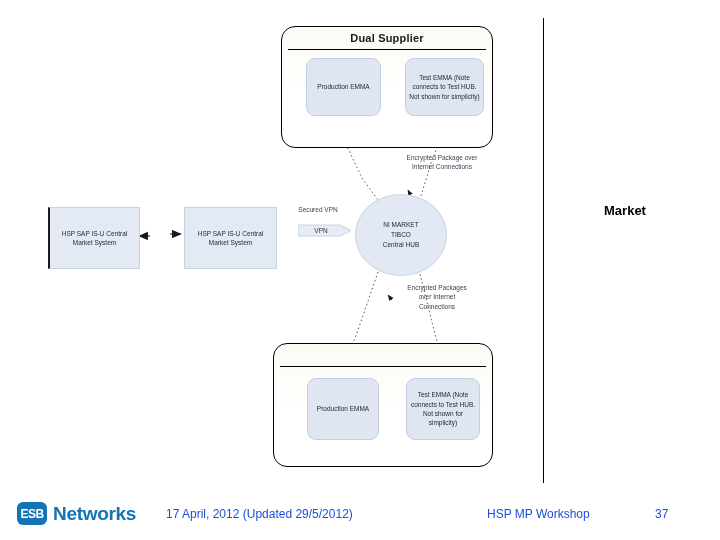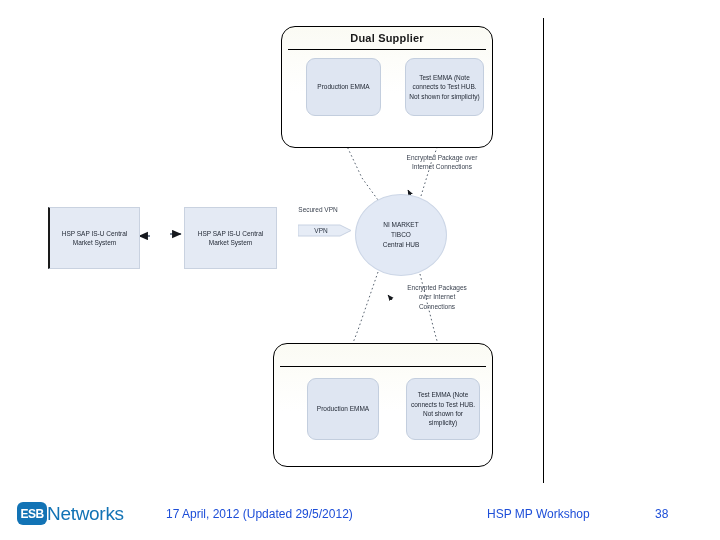--- a/index.html
+++ b/index.html
@@ -167,41 +167,42 @@
     bottom: 0;
     width: 720px;
     height: 45px;
   }
   .logo-wrap {
     position: absolute;
     left: 17px;
     top: 7px;
     display: flex;
     align-items: center;
+    gap: 6px;
   }
   .logo-mark {
     width: 30px;
     height: 23px;
     border-radius: 6px;
     background: #1273b5;
     display: flex;
     align-items: center;
     justify-content: center;
   }
   .logo-mark .esb {
     color: #ffffff;
     font-size: 12px;
     font-weight: bold;
     letter-spacing: -0.5px;
     font-family: "Liberation Sans", sans-serif;
   }
   .logo-word {
     color: #1273b5;
     font-size: 19px;
-    font-weight: normal;
+    font-weight: bold;
     letter-spacing: -0.3px;
   }
   .foot-text {
     position: absolute;
     font-size: 12px;
     color: #1d4ed8;
     top: 12px;
   }
   #foot-date  { left: 166px; }
   #foot-title { left: 440px; margin-left: 47px; }
@@ -312,29 +313,30 @@
       </div>
     </div>
 
     <div class="annot" style="left:406px; top:153px; width:72px;">Encrypted Package over Internet Connections</div>
 
     <div class="annot" style="left:400px; top:283px; width:74px;">Encrypted Packages over Internet Connections</div>
 
     <div class="divider-v" style="left:543px; top:18px; height:465px;"></div>
 
     <div class="market-label" style="left:570px; top:203px; width:110px;">
+      <div>Market</div>
     </div>
 
   </div>
 
   <div id="footer">
     <div class="logo-wrap">
       <span class="logo-mark">
         <span class="esb">ESB</span>
       </span>
       <span class="logo-word">Networks</span>
     </div>
     <div class="foot-text" id="foot-date">17 April, 2012 (Updated 29/5/2012)</div>
     <div class="foot-text" id="foot-title">HSP MP Workshop</div>
-    <div class="foot-text" id="foot-page">38</div>
+    <div class="foot-text" id="foot-page">37</div>
   </div>
 
 </div>
 
 </body></html>

